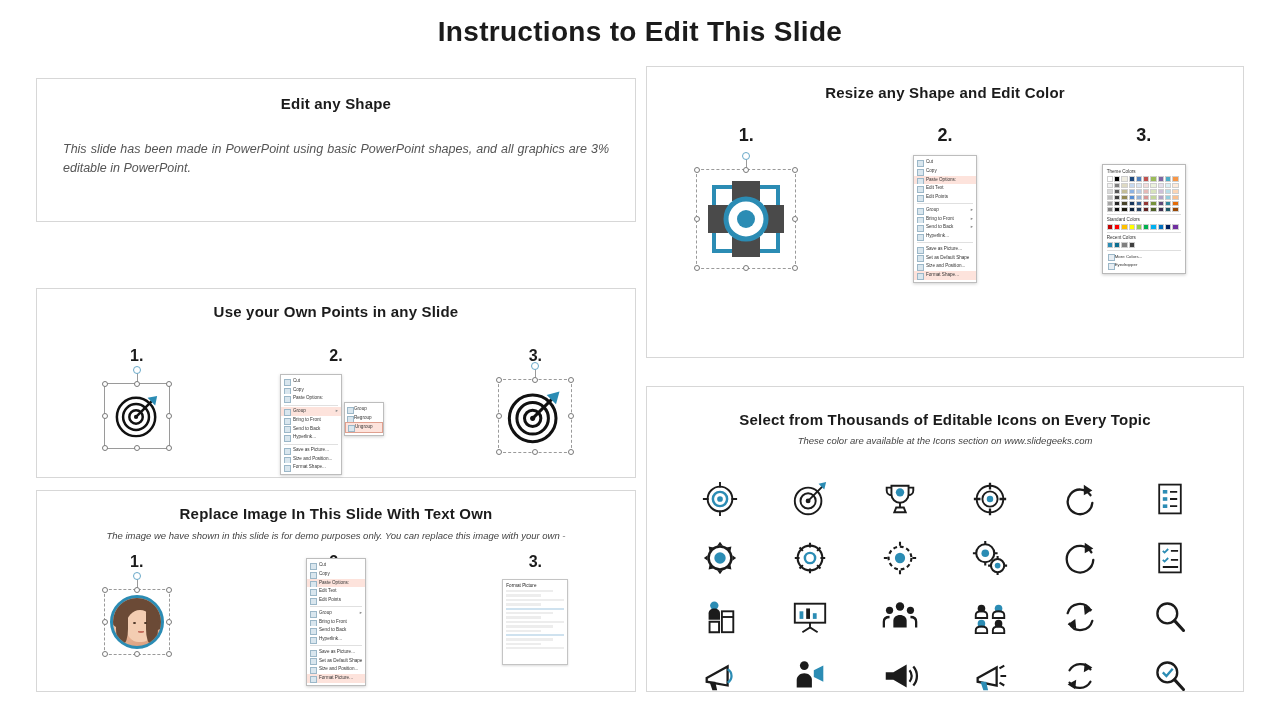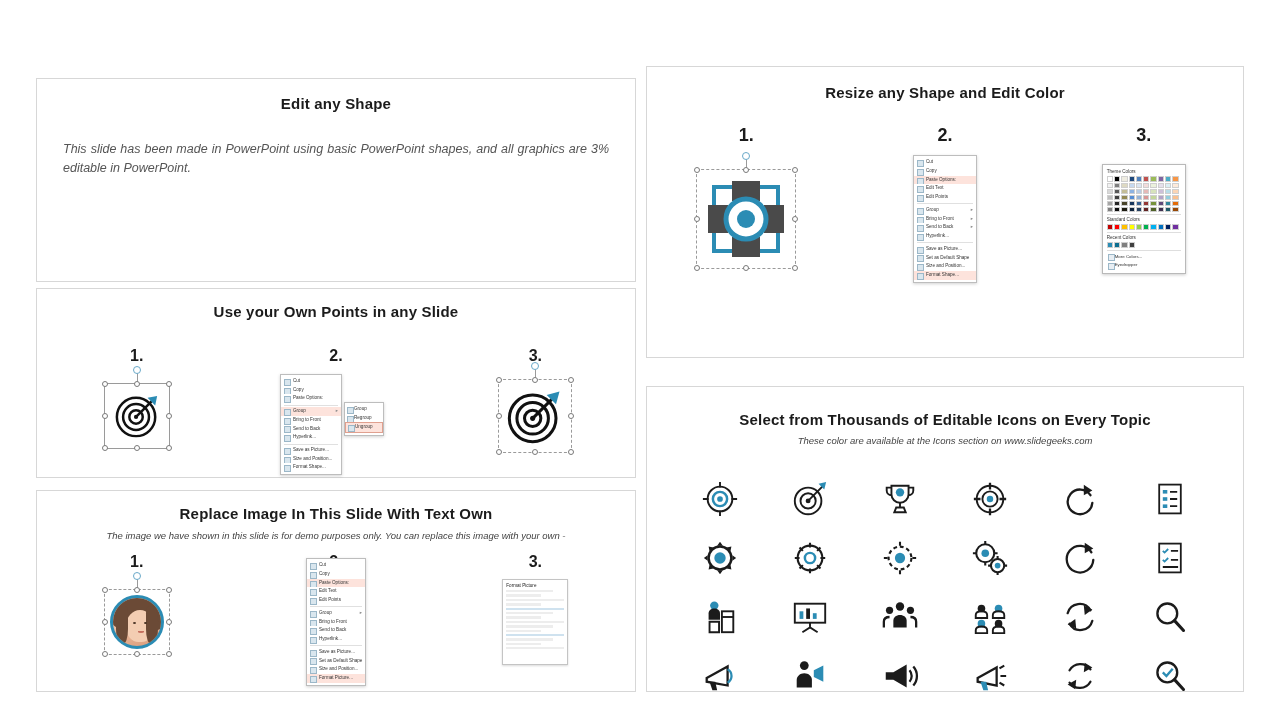--- a/index.html
+++ b/index.html
@@ -38,21 +38,21 @@
     color: #1b1b1b;
     letter-spacing: 0.2px;
   }
   .panel-sub {
     text-align: center;
     font-size: 9.5px;
     font-style: italic;
     color: #444;
   }
   
-  #panel-edit-shape { left: 36px; top: 78px; width: 600px; height: 204px; }
+  #panel-edit-shape { left: 36px; top: 78px; width: 600px; height: 144px; }
   #panel-edit-shape .panel-title { margin-top: 16px; }
   .para {
     margin: 0 26px;
     font-size: 12.5px;
     font-style: italic;
     color: #555;
     line-height: 1.55;
     text-align: justify;
   }
   .para.first { margin-top: 28px; }
@@ -265,20 +265,21 @@
   .photo-eye { position:absolute; width:3px; height:2px; background:#4a3426; border-radius:50%; top:24px; }
   .photo-eye.l { left: 20px; }
   .photo-eye.r { left: 31px; }
   .photo-mouth { position:absolute; left:25px; top:33px; width:6px; height:2px; background:#c4705f; border-radius:0 0 50% 50%; }
 </style>
 </head>
 <body>
 
 <div class="slide">
 
+  <div class="slide-title">Instructions to Edit This Slide</div>
 
   <div class="panel" id="panel-edit-shape">
     <div class="panel-title">Edit any Shape</div>
     <p class="para first">This slide has been made in PowerPoint using basic PowerPoint shapes, and all graphics are 3% editable in PowerPoint.</p>
   </div>
 
   <div class="panel" id="panel-own-icons">
     <div class="panel-title">Use your Own Points in any Slide</div>
 
     <div class="step-row" style="top:58px;">

